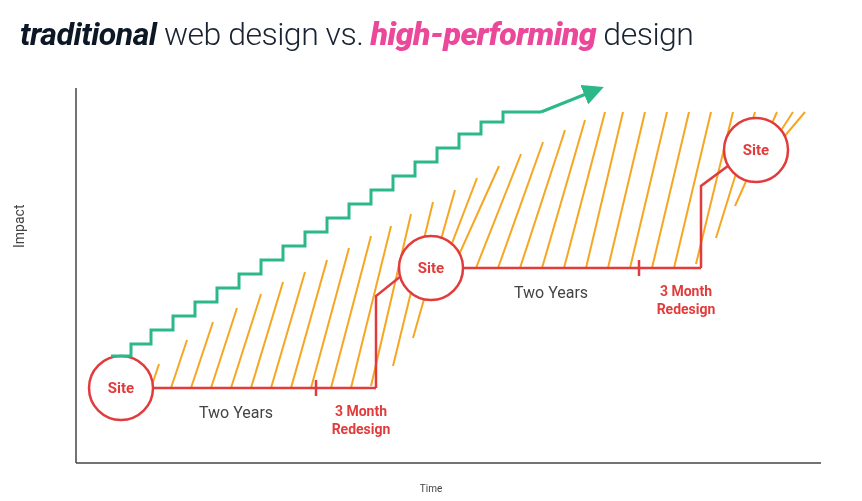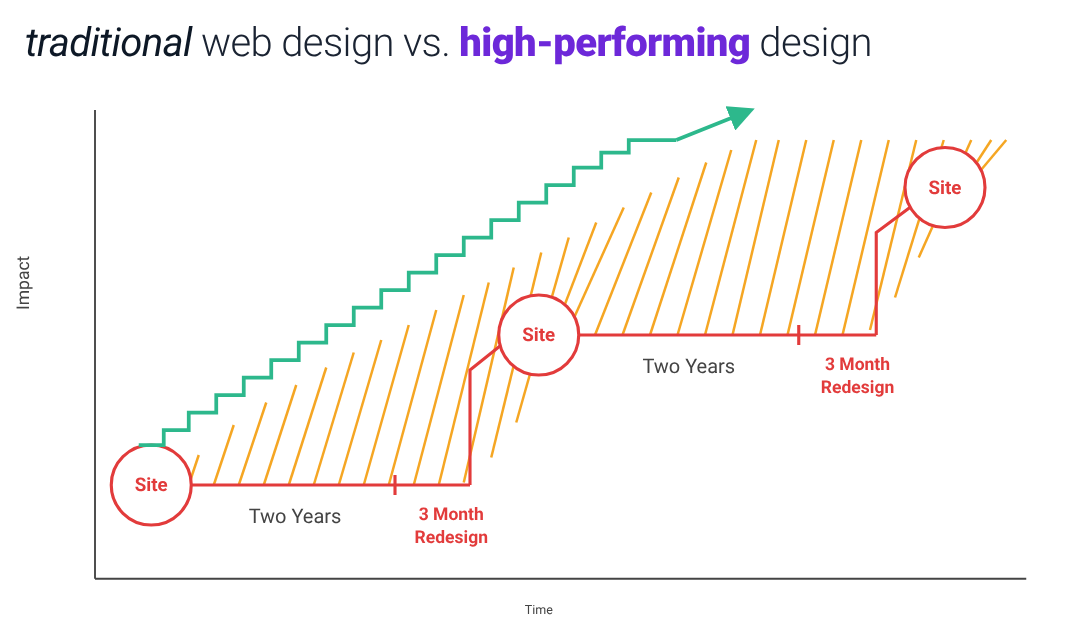--- a/index.html
+++ b/index.html
@@ -12,26 +12,27 @@
   }
   .title {
     font-size: 32px;
     font-weight: 300;
     color: #1a2332;
     margin: 5px 0 15px 0;
     letter-spacing: -0.5px;
   }
   .title .em1 {
     font-style: italic;
-    font-weight: 400;
+    font-weight: 700;
     color: #0d1826;
   }
   .title .em2 {
+    font-style: italic;
     font-weight: 900;
-    color: #6d28d9;
+    color: #ec4899;
   }
   .chart-wrap {
     position: relative;
     width: 820px;
     height: 420px;
     margin: 0 auto;
   }
   svg { display: block; }
   .axis-label-y {
     position: absolute;

